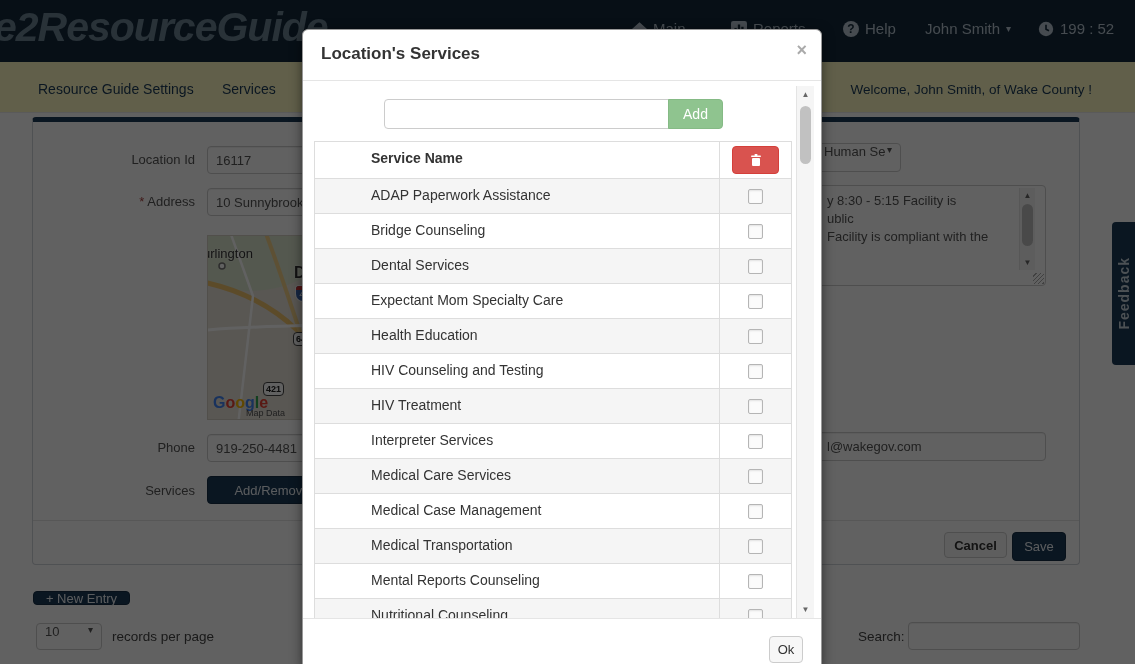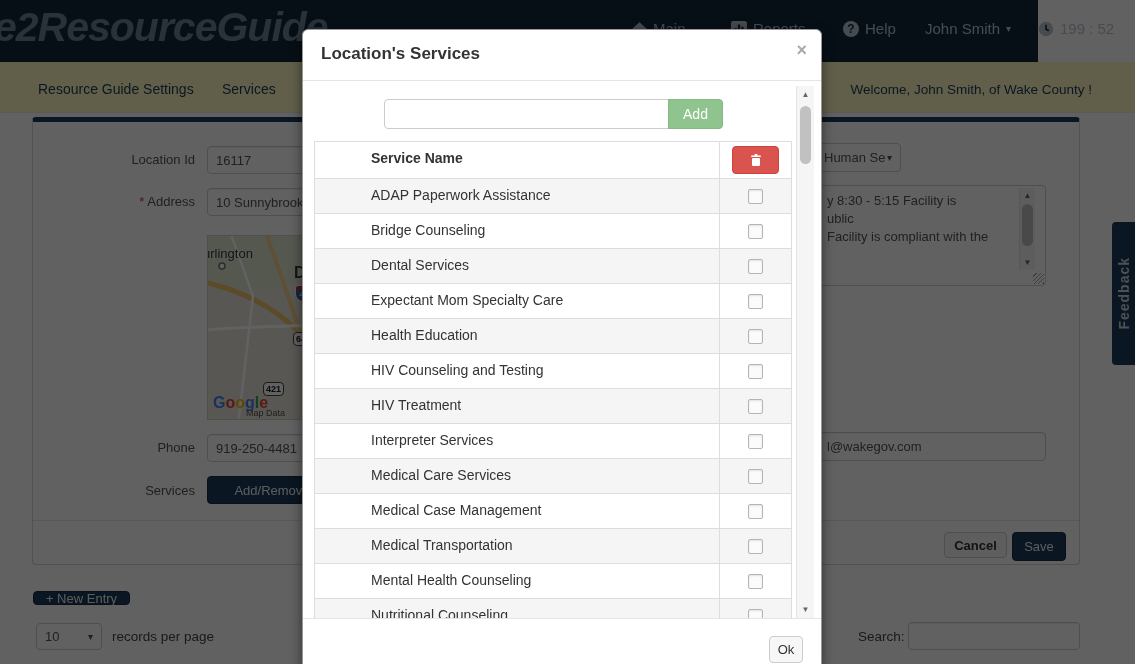--- a/index.html
+++ b/index.html
@@ -1,19 +1,19 @@
 <!DOCTYPE html>
 <html><head>
 <meta charset="utf-8">
 <style>
   html,body{margin:0;padding:0;background:#888;}
   #stage{position:relative;width:1135px;height:664px;overflow:hidden;background:#ffffff;
          font-family:"Liberation Sans",sans-serif;}
   
-  .navbar{position:absolute;left:0;top:0;width:1038px;height:62px;background:#13293b;}
+  .navbar{position:absolute;left:0;top:0;width:1135px;height:62px;background:#13293b;}
   .brand{position:absolute;left:-6px;top:4px;font-size:41px;font-style:italic;font-weight:bold;
          color:#6d8394;letter-spacing:-1px;}
   .nav-link{position:absolute;top:20px;display:flex;align-items:center;gap:6px;color:#b7c5d1;
             font-size:15px;white-space:nowrap;cursor:pointer;}
   .help-badge{display:inline-flex;width:16px;height:16px;border-radius:50%;background:#b7c5d1;
               color:#13293b;font-size:12px;font-weight:bold;align-items:center;justify-content:center;}
   .caret{font-size:10px;color:#b7c5d1;}
   
   .subnav{position:absolute;left:0;top:62px;width:1135px;height:50px;background:#fef9c3;border-bottom:1px solid #ececec;}
   .subnav-link{position:absolute;top:19px;font-size:14px;color:#1b3a57;cursor:pointer;white-space:nowrap;}
@@ -45,21 +45,21 @@
             border-radius:4px;box-sizing:border-box;overflow:hidden;}
   .ta-line{height:18px;line-height:18px;font-size:13px;color:#555;white-space:nowrap;padding-left:136px;}
   .sb-v{position:absolute;background:#f5f5f5;border-left:1px solid #e4e4e4;}
   .sb-arrow{position:absolute;left:0;width:100%;text-align:center;color:#666;font-size:8px;line-height:15px;cursor:pointer;}
   .sb-thumb{position:absolute;left:2px;background:#c1c1c1;border-radius:6px;cursor:pointer;}
   .grip{position:absolute;width:11px;height:11px;cursor:nwse-resize;
         background:repeating-linear-gradient(135deg,transparent,transparent 2px,#aaa 2px,#aaa 3px);}
   
   .small-txt{position:absolute;font-size:13.5px;color:#444;white-space:nowrap;}
   .select{position:absolute;background:#fff;border:1px solid #ccc;border-radius:4px;box-sizing:border-box;
-          display:flex;align-items:center;font-size:13px;color:#555;padding:0 8px;justify-content:space-between;cursor:pointer;overflow:hidden;}
+          display:flex;align-items:flex-start;font-size:13px;color:#555;padding:0 8px;justify-content:space-between;cursor:pointer;overflow:hidden;}
   
   .feedback{position:absolute;left:1112px;top:222px;width:23px;height:143px;background:#1b3a57;
             border-radius:4px 0 0 4px;display:flex;align-items:center;justify-content:center;cursor:pointer;}
   .feedback span{writing-mode:vertical-rl;transform:rotate(180deg);color:#c9d4dd;font-size:14px;font-weight:bold;letter-spacing:1px;}
   
   .overlay{position:absolute;left:0;top:0;width:1135px;height:664px;background:rgba(0,0,0,0.62);}
   .modal{position:absolute;left:302px;top:29px;width:520px;height:640px;background:#fff;border-radius:6px;
          box-shadow:0 3px 12px rgba(0,0,0,.5);box-sizing:border-box;border:1px solid #999;}
   .modal-header{position:absolute;left:0;top:0;width:100%;height:51px;border-bottom:1px solid #e5e5e5;box-sizing:border-box;text-align:center;}
   .modal-title{position:absolute;left:18px;top:14px;font-size:17px;font-weight:bold;color:#333;}
@@ -310,21 +310,21 @@
     </div>
 
     <div class="svc-row">
       <div class="svc-name">Medical Transportation</div>
       <div class="svc-check">
         <span class="checkbox"></span>
       </div>
     </div>
 
     <div class="svc-row">
-      <div class="svc-name">Mental Health Counseling</div>
+      <div class="svc-name">Mental Reports Counseling</div>
       <div class="svc-check">
         <span class="checkbox"></span>
       </div>
     </div>
 
     <div class="svc-row">
       <div class="svc-name">Nutritional Counseling</div>
       <div class="svc-check">
         <span class="checkbox"></span>
       </div>

